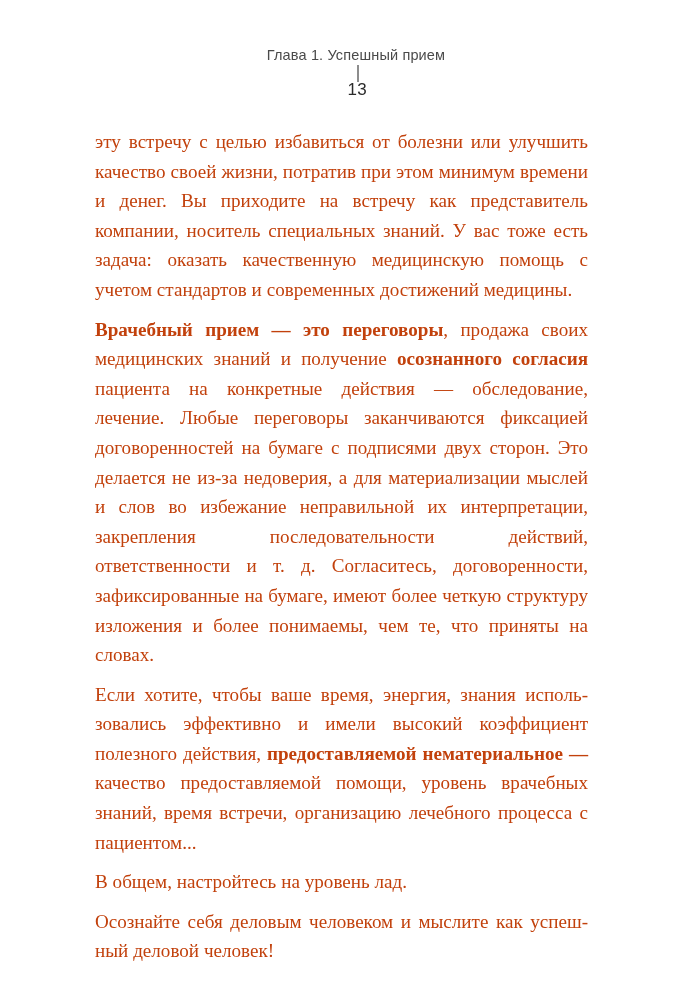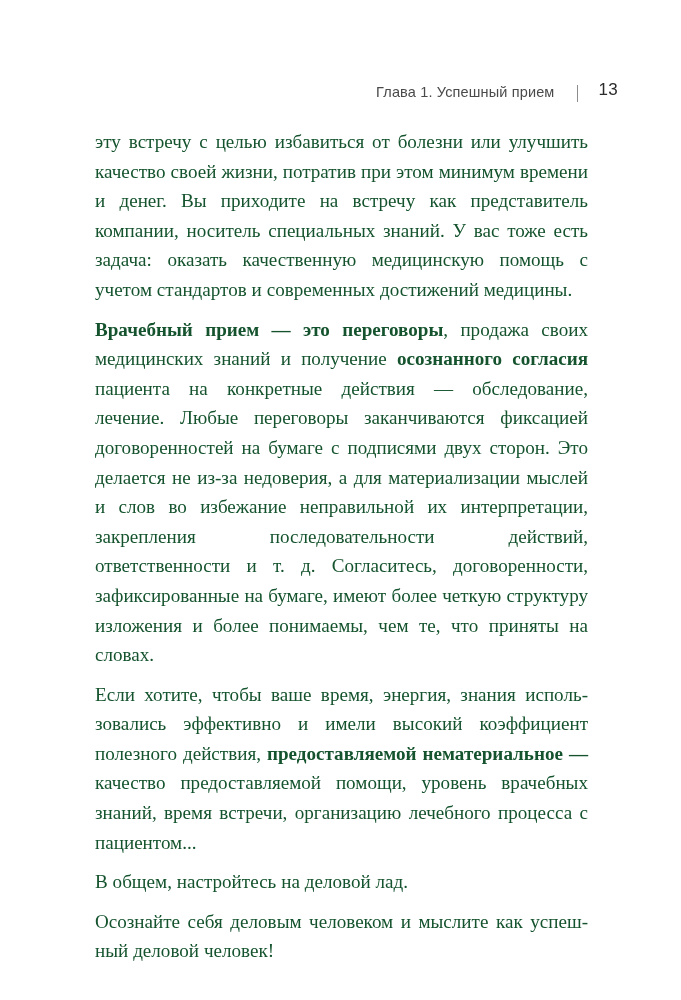--- a/index.html
+++ b/index.html
@@ -19,28 +19,29 @@
     position: relative;
     width: 681px;
     height: 1000px;
     background: #ffffff;
     box-sizing: border-box;
   }
 
   
   .running-head {
     position: absolute;
-    left: 108px;
+    left: 101px;
     top: 74px;
     width: 510px;
     height: 26px;
     display: flex;
-    align-items: flex-end;
+    align-items: center;
     justify-content: flex-end;
     font-family: "Liberation Sans", "DejaVu Sans", sans-serif;
+    flex-direction: column;
   }
   .chapter-title {
     font-size: 14.5px;
     letter-spacing: 0.15px;
     color: #4a4a4a;
     white-space: nowrap;
   }
   .head-rule {
     display: inline-block;
     width: 1.5px;
@@ -65,21 +66,21 @@
     position: absolute;
     left: 95px;
     top: 127px;
     width: 493px;
   }
 
   .para {
     margin: 0 0 10px 0;
     font-size: 19.1px;
     line-height: 29.6px;
-    color: #14532d;
+    color: #c2410c;
     text-align: justify;
     text-justify: inter-word;
     hyphens: manual;
     word-spacing: 0.1px;
   }
   .para:last-child { margin-bottom: 0; }
 
   .para b {
     font-weight: 700;
   }
@@ -92,17 +93,17 @@
   <div class="running-head">
     <span class="chapter-title">Глава 1. Успешный прием</span>
     <span class="head-rule"></span>
     <span class="page-number">13</span>
   </div>
 
   <div class="textblock">
     <p class="para"><span>эту встречу с целью избавиться от болезни или улуч­шить качество своей жизни, потратив при этом минимум времени и денег. Вы приходите на встречу как предста­витель компании, носитель специальных знаний. У вас тоже есть задача: оказать качественную медицинскую помощь с учетом стандартов и современных достижений медицины.</span></p>
     <p class="para"><b>Врачебный прием — это переговоры</b><span>, продажа своих медицинских знаний и получение </span><b>осознанного согла­сия</b><span> пациента на конкретные действия — обследование, лечение. Любые переговоры заканчиваются фиксацией договоренностей на бумаге с подписями двух сторон. Это делается не из-за недоверия, а для материализации мыслей и слов во избежание неправильной их интер­претации, закрепления последовательности действий, ответственности и т. д. Согласитесь, договоренности, зафиксированные на бумаге, имеют более четкую струк­туру изложения и более понимаемы, чем те, что приняты на словах.</span></p>
     <p class="para"><span>Если хотите, чтобы ваше время, энергия, знания исполь­зовались эффективно и имели высокий коэффициент полезного действия, </span><b>предоставляемой нематериальное —</b><span> качество предоставляемой помощи, уровень врачебных знаний, время встречи, организацию лечебного процесса с пациентом...</span></p>
-    <p class="para"><span>В общем, настройтесь на деловой лад.</span></p>
+    <p class="para"><span>В общем, настройтесь на уровень лад.</span></p>
     <p class="para"><span>Осознайте себя деловым человеком и мыслите как успеш­ный деловой человек!</span></p>
   </div>
 
 </div>
 
 </body></html>

